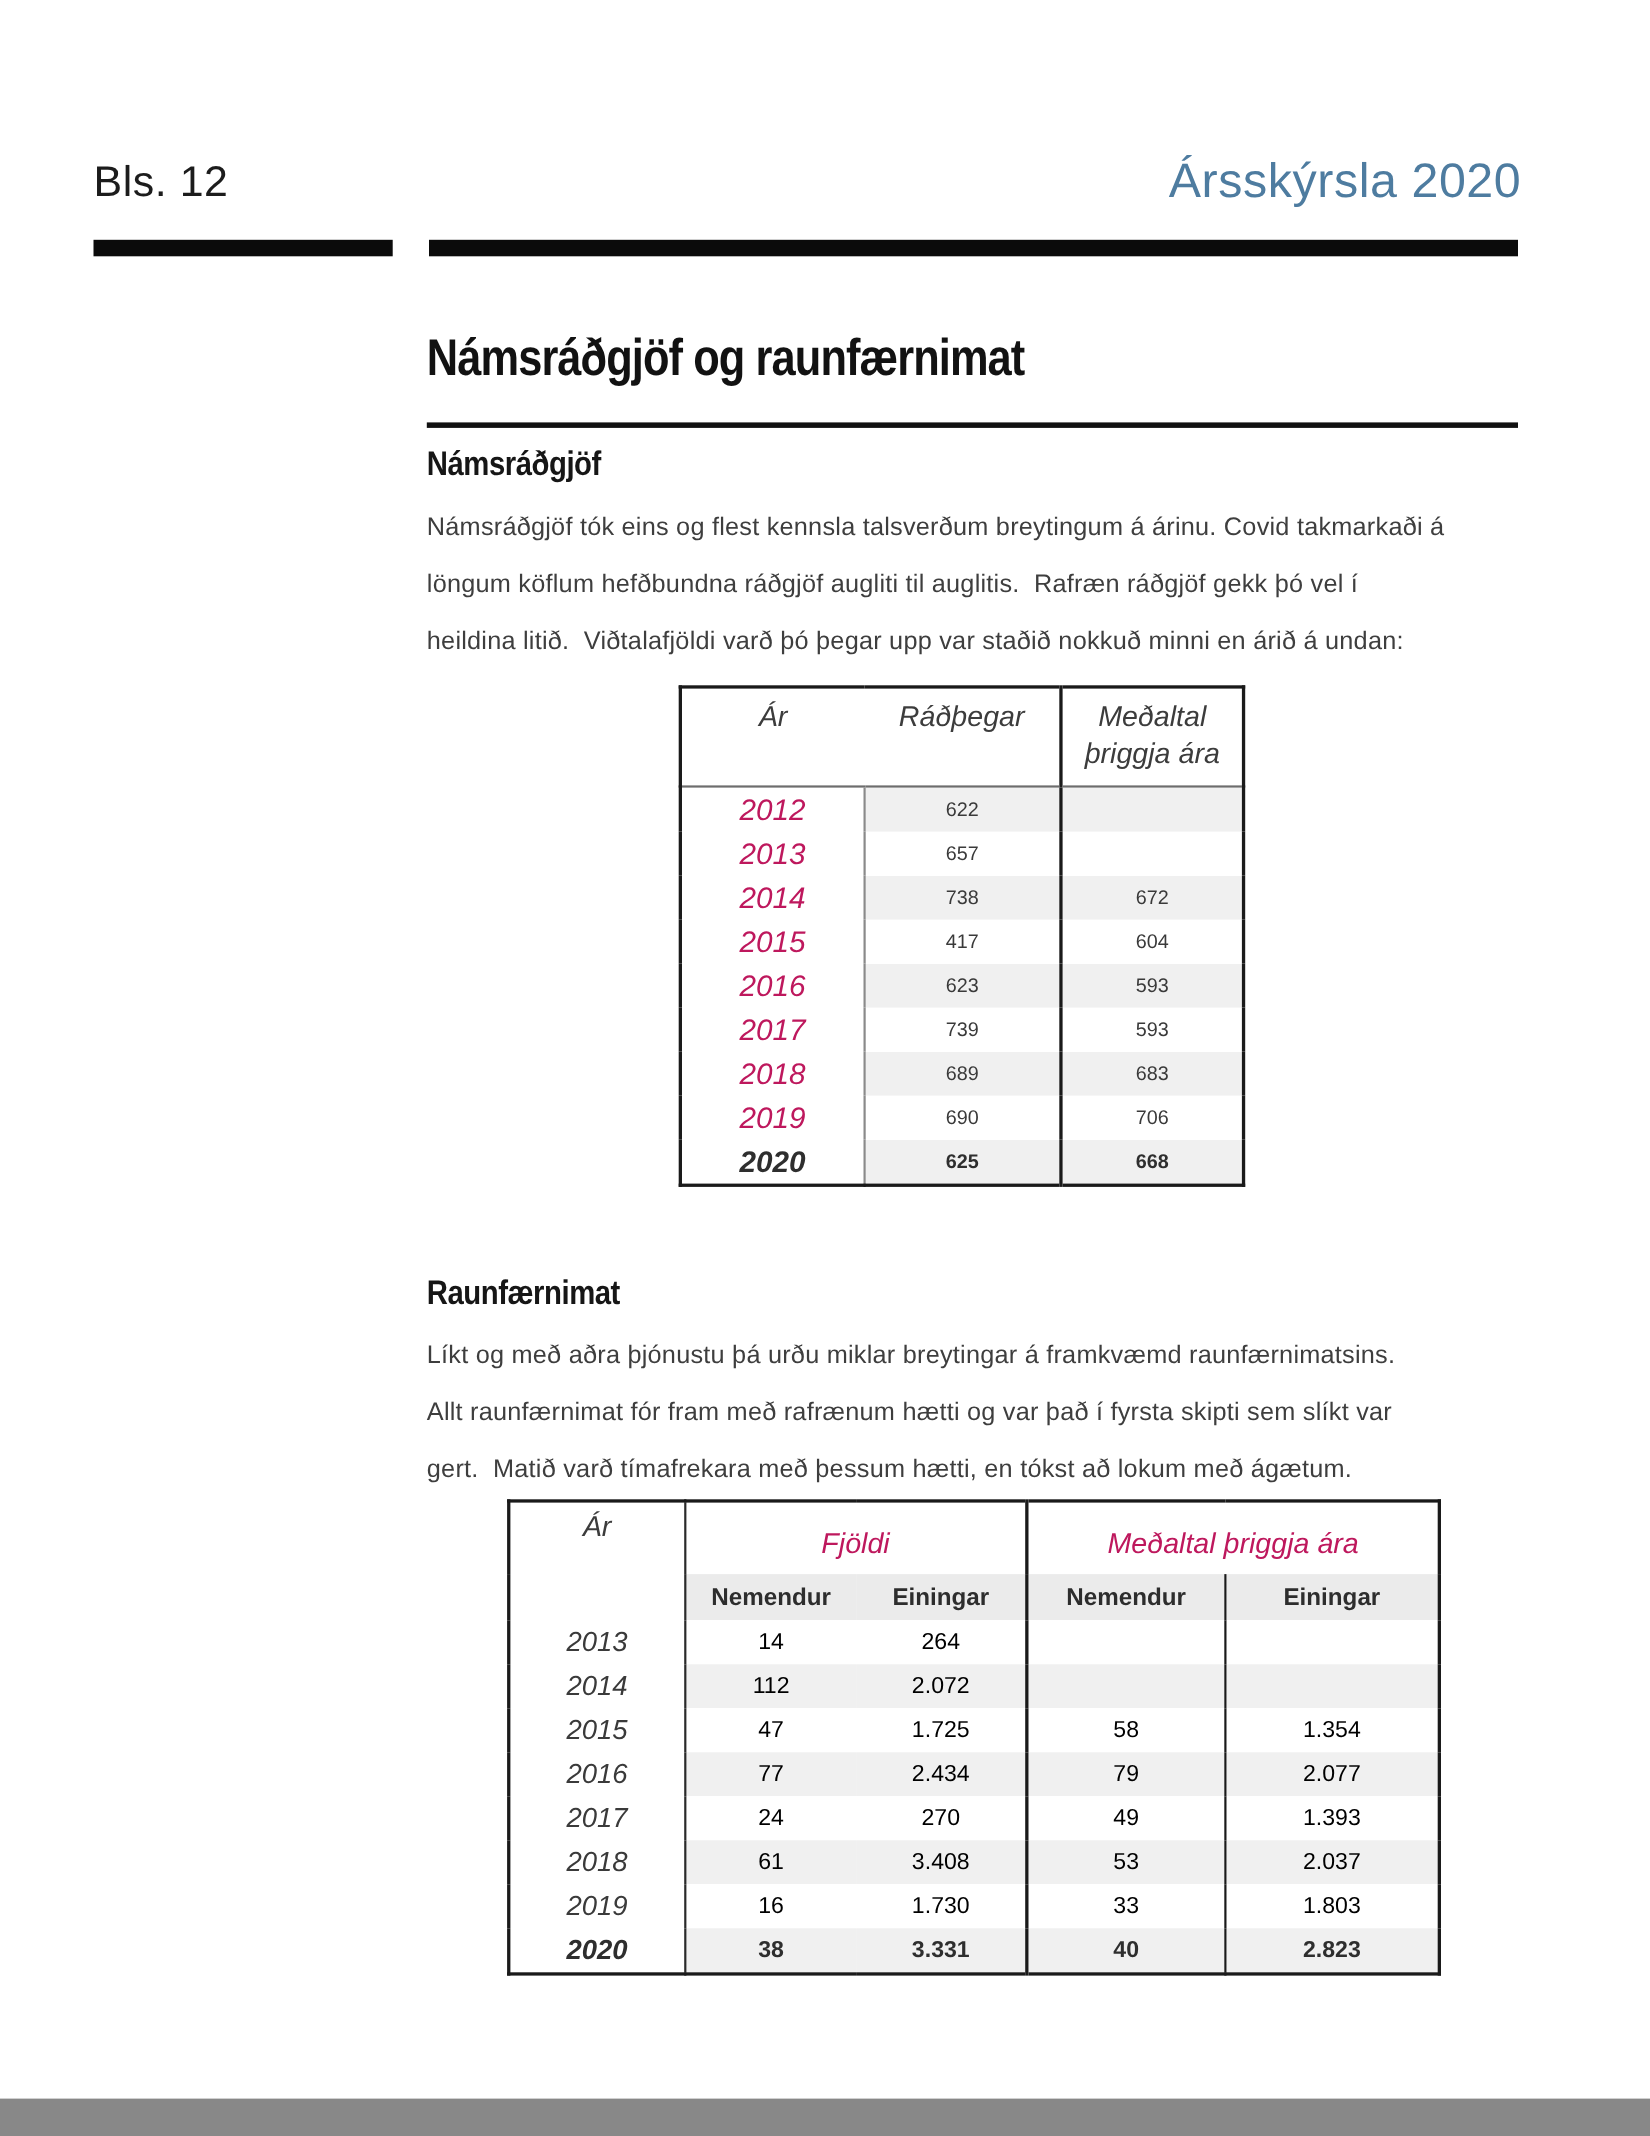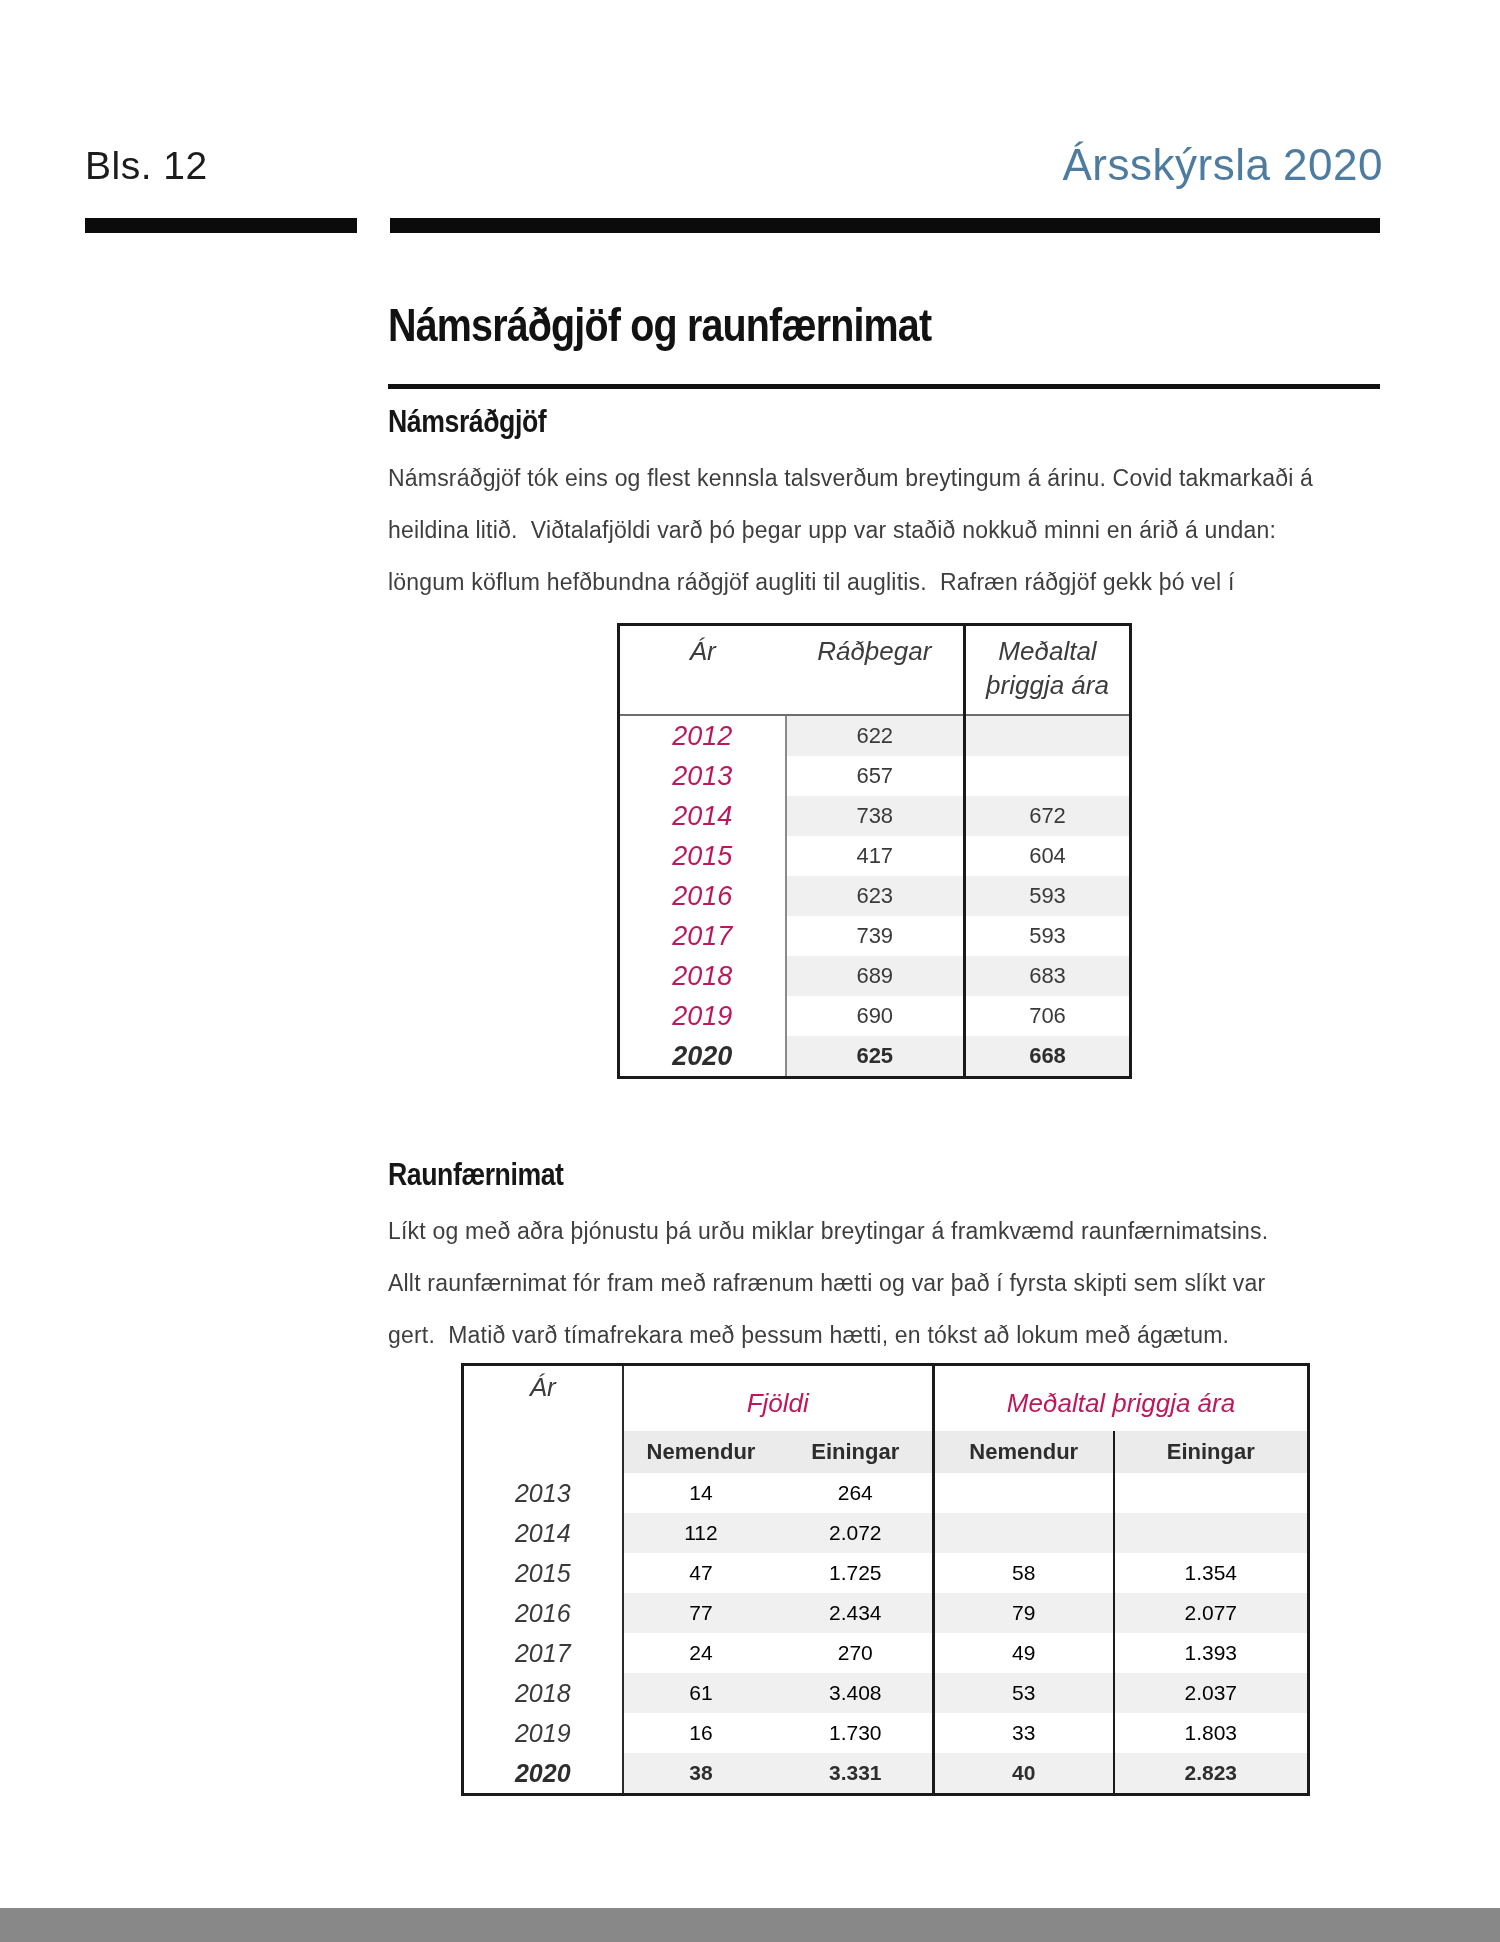--- a/index.html
+++ b/index.html
@@ -59,21 +59,21 @@
   .t1 { width:512px; border:3px solid #1a1a1a; }
   .t1 td.hcell {
     height:80px; vertical-align:top; padding-top:8px;
     font-style:italic; font-size:26px; color:#3c3c3c;
     border-bottom:2px solid #6d6d6d; line-height:34px;
   }
   .t1 td.hdiv { border-left:3px solid #1a1a1a; }
   .t1 td.row-year {
     font-style:italic; font-size:27px; color:#be185d; height:40px;
   }
-  .t1 td.row-num { font-size:22px; color:#3a3a3a; height:40px; }
+  .t1 td.row-num { font-size:18px; color:#3a3a3a; height:40px; }
   .t1 td.c1 { border-right:2px solid #8a8a8a; }
   .t1 td.c2 { border-right:3px solid #1a1a1a; }
   .t1 tr.bold td { font-weight:bold; color:#2e2e2e; }
 
   
   .t2-wrap { position:absolute; left:461px; top:1363px; }
   .t2 { width:846px; border:3px solid #1a1a1a; }
   .t2 td.g-head {
     height:43px; font-style:italic; font-size:26px; color:#be185d;
     vertical-align:top; padding-top:22px;
@@ -107,22 +107,22 @@
 
   <h1 class="doc-title">
     <span>Námsráðgjöf og raunfærnimat</span>
   </h1>
 
   <h2 class="sec-head" id="sec-head-1">
     <span>Námsráðgjöf</span>
   </h2>
   <div class="para" id="para-1">
     <div class="pline">Námsráðgjöf tók eins og flest kennsla talsverðum breytingum á árinu. Covid takmarkaði á</div>
+    <div class="pline">löngum köflum hefðbundna ráðgjöf augliti til auglitis.  Rafræn ráðgjöf gekk þó vel í</div>
     <div class="pline">heildina litið.  Viðtalafjöldi varð þó þegar upp var staðið nokkuð minni en árið á undan:</div>
-    <div class="pline">löngum köflum hefðbundna ráðgjöf augliti til auglitis.  Rafræn ráðgjöf gekk þó vel í</div>
   </div>
 
   <div class="t1-wrap">
     <table class="t1">
       <colgroup>
           <col style="width:167px">
           <col style="width:179px">
           <col style="width:166px">
         </colgroup>
       <tbody>

